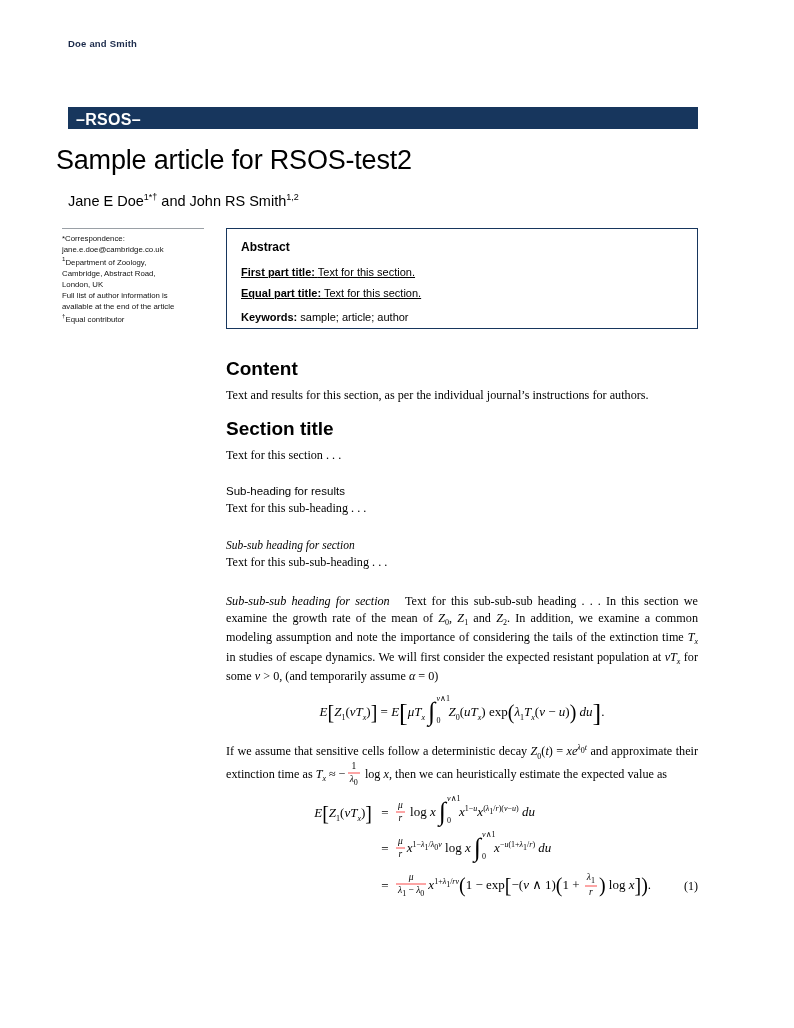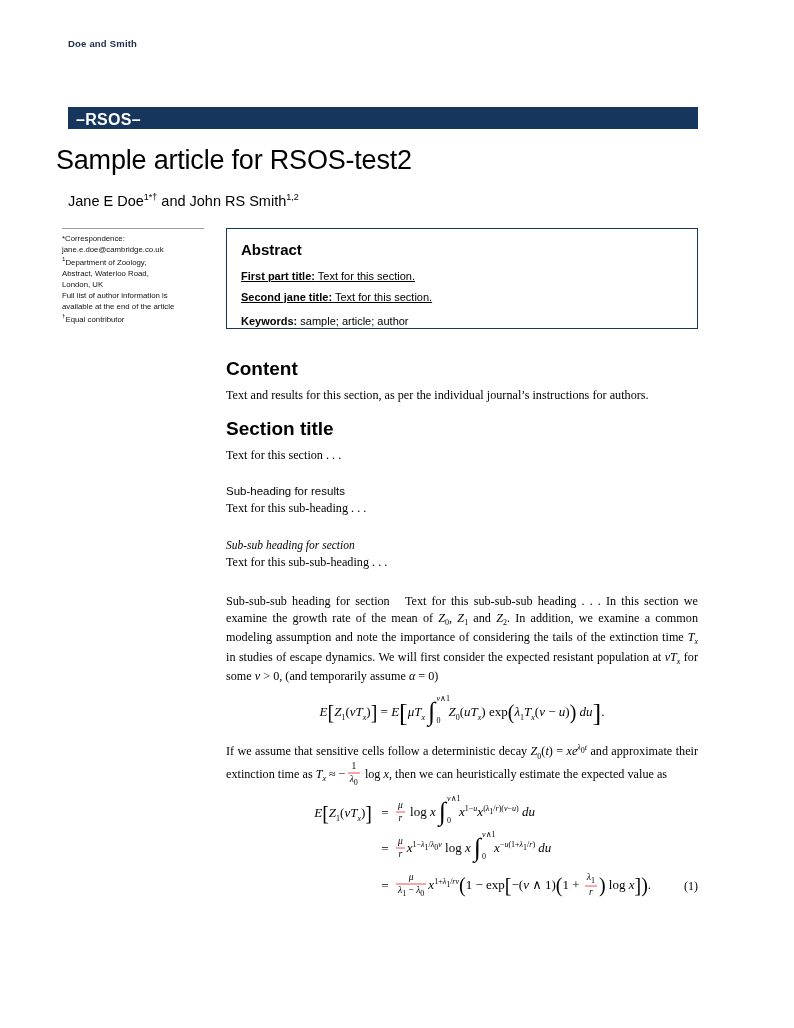--- a/index.html
+++ b/index.html
@@ -112,21 +112,21 @@
     box-sizing: border-box;
   }
   .abstract-inner {
     padding: 9px 14px 0 14px;
     font-family: "Liberation Sans", sans-serif;
     font-size: 11px;
     line-height: 1.55;
   }
   .abstract-title {
     font-weight: bold;
-    font-size: 15px;
+    font-size: 12px;
     margin-bottom: 7px;
   }
   .abs-line { margin-bottom: 4px; text-decoration: underline; }
   .abs-line b { font-weight: bold; }
   .abs-keywords { margin-top: 7px; }
 
   
   .body-col {
     position: absolute;
     left: 226px;
@@ -153,20 +153,21 @@
     margin: 0 0 3px 0;
   }
   p.para {
     font-family: "Liberation Serif", serif;
     font-size: 12.2px;
     line-height: 1.45;
     margin: 0 0 13px 0;
     text-align: justify;
   }
   .runin {
+    font-style: italic;
     margin-top: 15px;
   }
   .spacer-xs { height: 8px; }
 
   
   .math {
     font-family: "Liberation Serif", serif;
     font-size: 13px;
     text-align: center;
     margin: 6px 0 14px 0;
@@ -238,32 +239,32 @@
 
   <div class="authors">
     <span>Jane E Doe</span><sup>1*†</sup><span> and </span><span>John RS Smith</span><sup>1,2</sup>
   </div>
 
   <div class="margin-notes">
     <div class="rule"></div>
     <span class="mn-line">*Correspondence:</span>
     <span class="mn-line">jane.e.doe@cambridge.co.uk</span>
     <span class="mn-line"><sup>1</sup><span>Department of Zoology,</span></span>
-    <span class="mn-line">Abstract, Waterloo Road,</span>
+    <span class="mn-line">Cambridge, Abstract Road,</span>
     <span class="mn-line">London, UK</span>
     <span class="mn-line">Full list of author information is</span>
     <span class="mn-line">available at the end of the article</span>
     <span class="mn-line"><sup>†</sup><span>Equal contributor</span></span>
   </div>
 
   <div class="abstract-box">
     <div class="abstract-inner">
       <div class="abstract-title">Abstract</div>
       <div class="abs-line"><b>First part title:</b> <span>Text for this section.</span></div>
-      <div class="abs-line"><b>Second jane title:</b> <span>Text for this section.</span></div>
+      <div class="abs-line"><b>Equal part title:</b> <span>Text for this section.</span></div>
       <div class="abs-keywords"><b>Keywords:</b> <span>sample; article; author</span></div>
     </div>
   </div>
 
   <div class="body-col">
 
     <h2 class="sec">Content</h2>
     <p class="para">Text and results for this section, as per the individual journal’s instructions for authors.</p>
 
     <h2 class="sec">Section title</h2>

